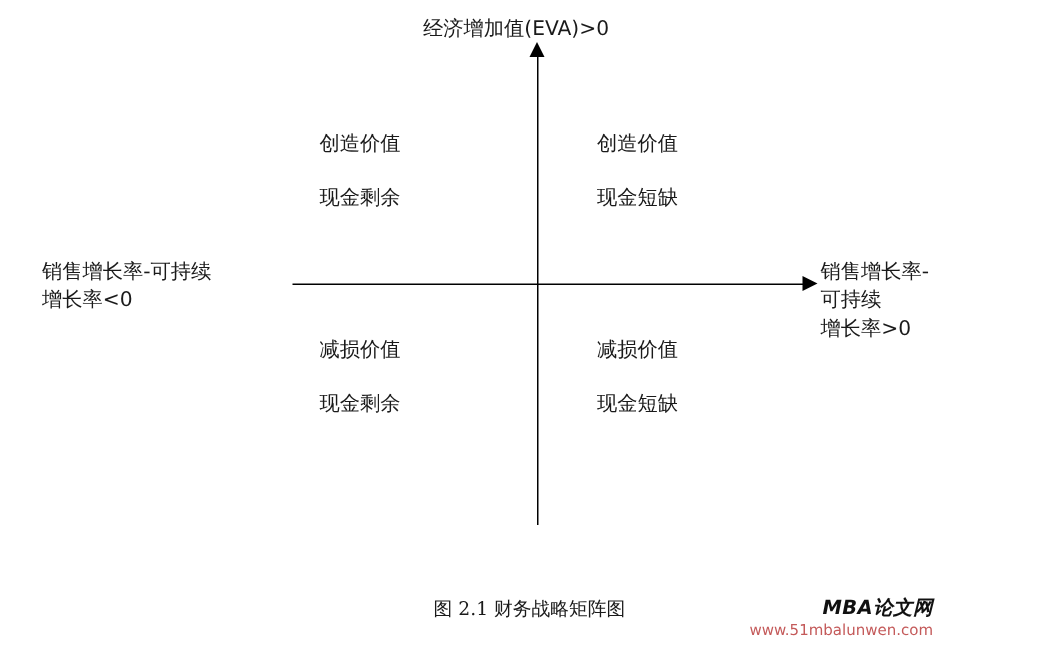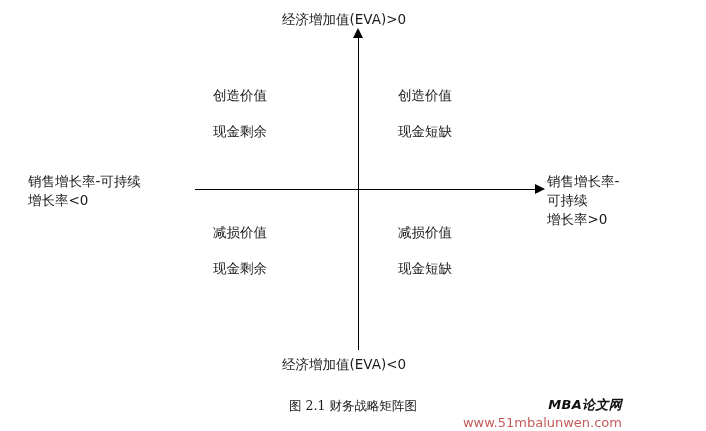--- a/index.html
+++ b/index.html
@@ -119,38 +119,37 @@
     text-align: right;
   }
   .watermark .wm-title {
     font-size: 13px;
     font-weight: bold;
     font-style: italic;
     color: #111;
     letter-spacing: 0.3px;
   }
   .watermark .wm-url {
-    font-size: 13px;
+    font-size: 10px;
     color: #c45a5a;
     margin-top: 1px;
   }
 </style>
 </head>
 <body>
 
 <div id="diagram">
 
   <div class="v-axis"></div>
   <div class="arrow-up"></div>
   <div class="h-axis"></div>
   <div class="arrow-right"></div>
 
   <div class="axis-label label-top">经济增加值(EVA)&gt;0</div>
 
-  <div class="axis-label label-bottom">经济增加值(EVA)&lt;0</div>
 
   <div class="axis-label label-left">销售增长率-可持续
 增长率&lt;0</div>
 
   <div class="axis-label label-right">销售增长率-可持续
 增长率&gt;0</div>
 
   <div class="quad-text q-tl">
     <div>创造价值</div>
     <div>现金剩余</div>

